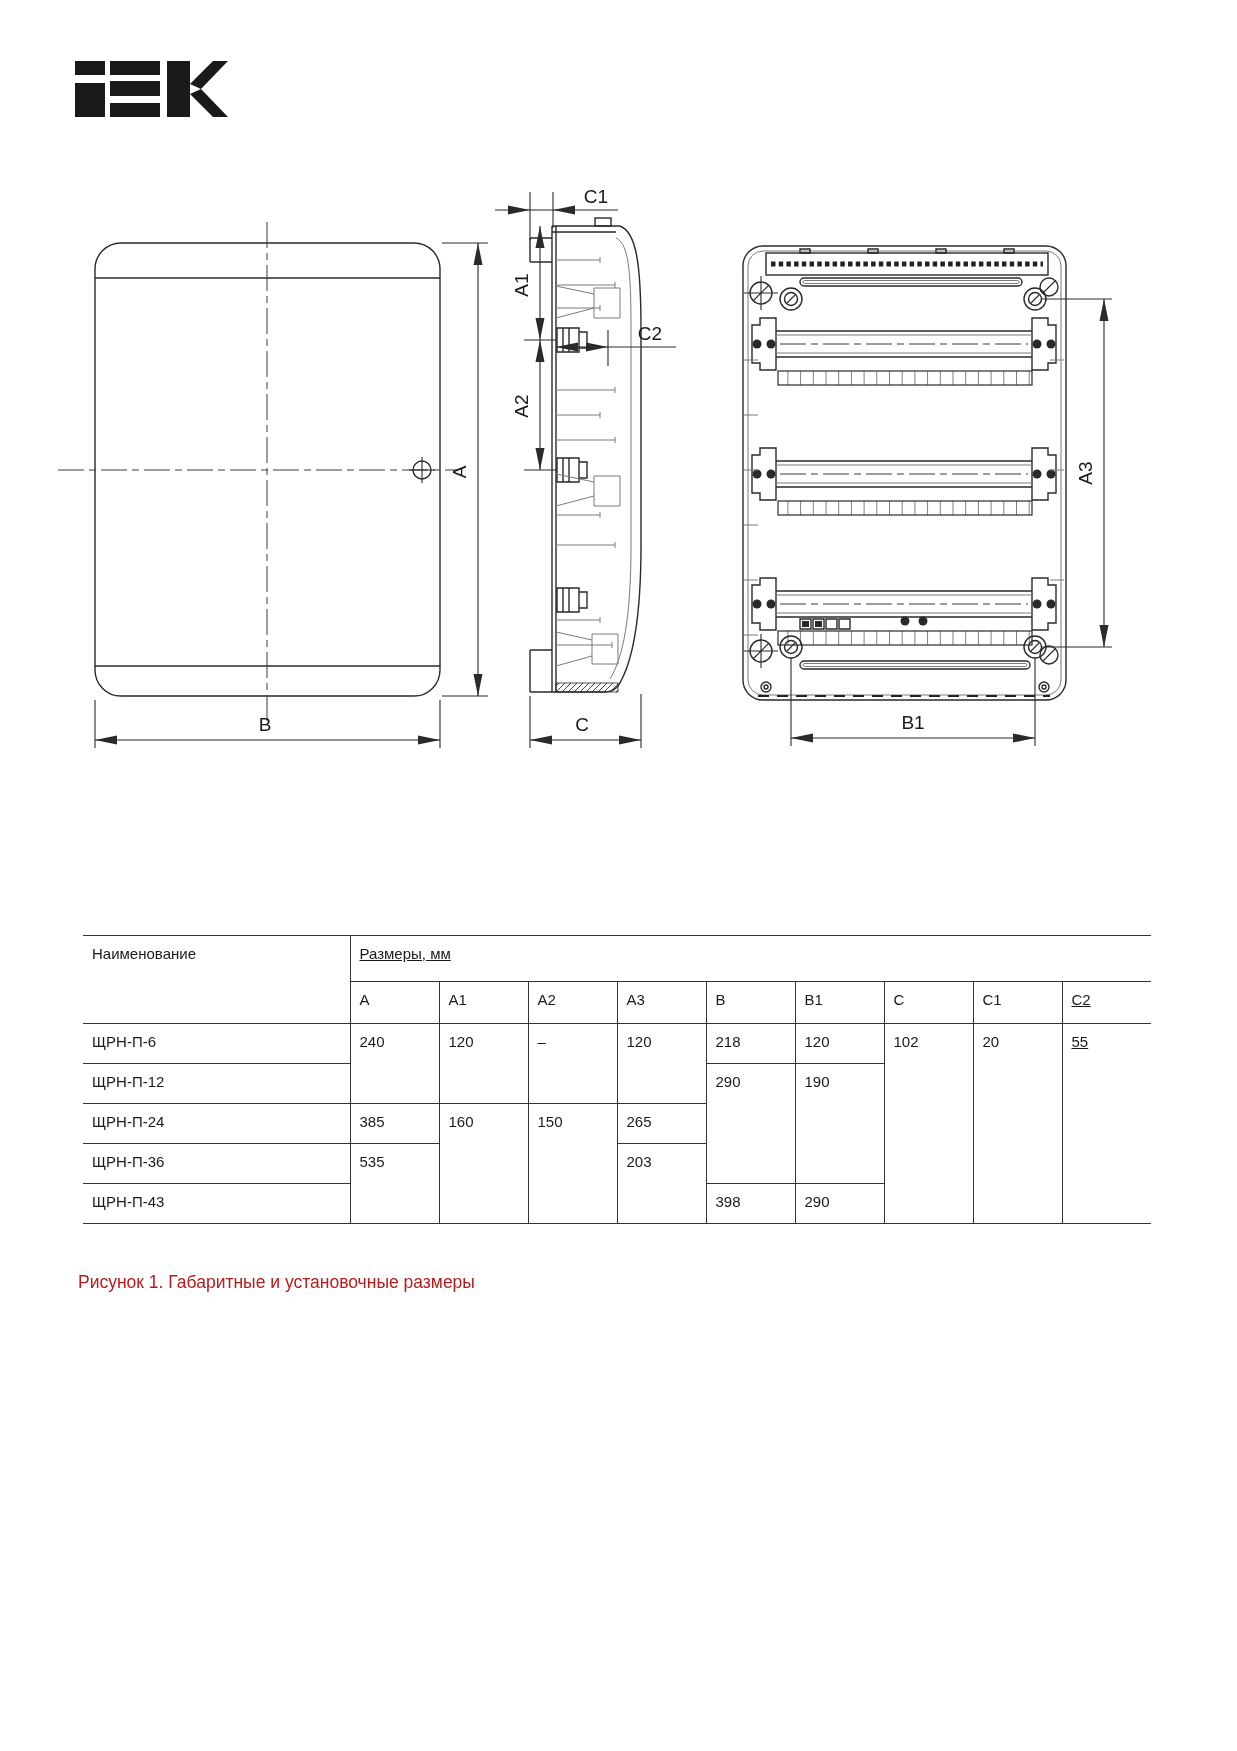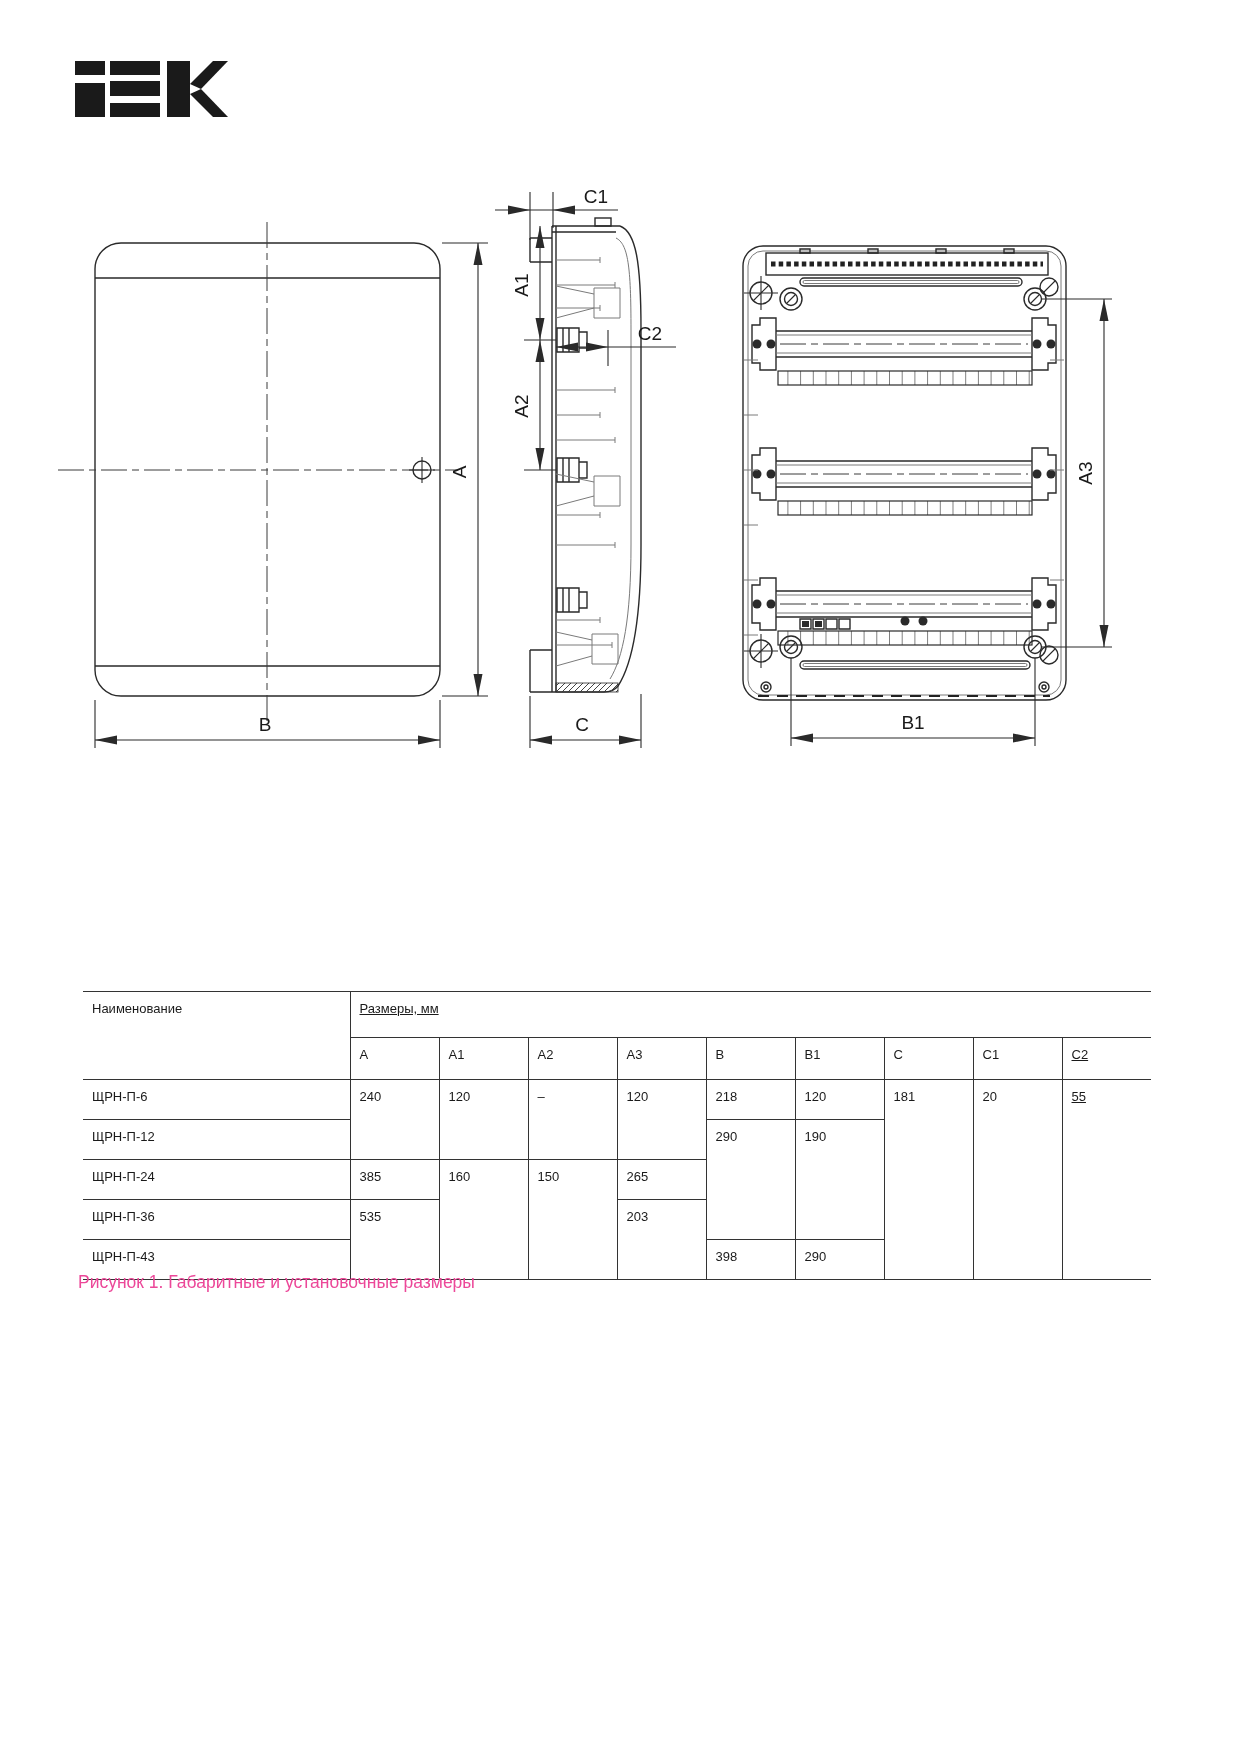--- a/index.html
+++ b/index.html
@@ -12,31 +12,31 @@
   .cl{stroke:#3a3a3a;stroke-width:1;fill:none;stroke-dasharray:26 5 7 5;}
   .dim{stroke:#2a2a2a;stroke-width:1.1;fill:none;}
   .ar{fill:#2a2a2a;stroke:none;}
   .blk{fill:#2a2a2a;stroke:none;}
   .dotline{stroke:#222;stroke-width:5;stroke-dasharray:4.5 3.2;fill:none;}
   .dashline{stroke:#222;stroke-width:2;stroke-dasharray:11 8;fill:none;}
   .dimtext{font-family:"Liberation Sans",sans-serif;font-size:19px;fill:#1a1a1a;}
   
   #logo{position:absolute;left:73px;top:50px;width:160px;height:70px;}
   
-  #dims-table{position:absolute;left:83px;top:991px;width:1068px;border-collapse:collapse;
-              table-layout:fixed;border-top:1.6px solid #333;font-size:13px;}
+  #dims-table{position:absolute;left:83px;top:935px;width:1068px;border-collapse:collapse;
+              table-layout:fixed;border-top:1.6px solid #333;font-size:15px;}
   #dims-table td,#dims-table th{border-right:1.6px solid #333;border-bottom:1.6px solid #333;
       padding:9px 6px 4px 9px;text-align:left;font-weight:normal;vertical-align:top;
       white-space:nowrap;overflow:hidden;}
   #dims-table .no-r{border-right:none;text-decoration:underline;}
   #dims-table tr.h1{height:46px;}
   #dims-table tr.h2{height:42px;}
   #dims-table tr.dr{height:40px;}
   
-  #caption{position:absolute;left:78px;top:1272px;font-size:17.5px;color:#ec4899;}
+  #caption{position:absolute;left:78px;top:1272px;font-size:17.5px;color:#b91c1c;}
 </style>
 </head>
 <body>
 
 <div id="page">
 
   <svg id="logo" viewBox="0 0 160 70" role="img" aria-label="IEK">
     <g fill="#1a1a1a">
       <rect x="2" y="11" width="30" height="14"></rect>
       <rect x="2" y="33" width="30" height="34"></rect>
@@ -309,21 +309,21 @@
       <th class="no-r">C2</th>
     </tr>
     <tr class="dr">
       <td>ЩРН-П-6</td>
       <td rowspan="2">240</td>
       <td rowspan="2">120</td>
       <td rowspan="2">–</td>
       <td rowspan="2">120</td>
       <td>218</td>
       <td>120</td>
-      <td rowspan="5">181</td>
+      <td rowspan="5">102</td>
       <td rowspan="5">20</td>
       <td rowspan="5" class="no-r">55</td>
     </tr>
     <tr class="dr">
       <td>ЩРН-П-12</td>
       <td rowspan="3">290</td>
       <td rowspan="3">190</td>
     </tr>
     <tr class="dr">
       <td>ЩРН-П-24</td>

